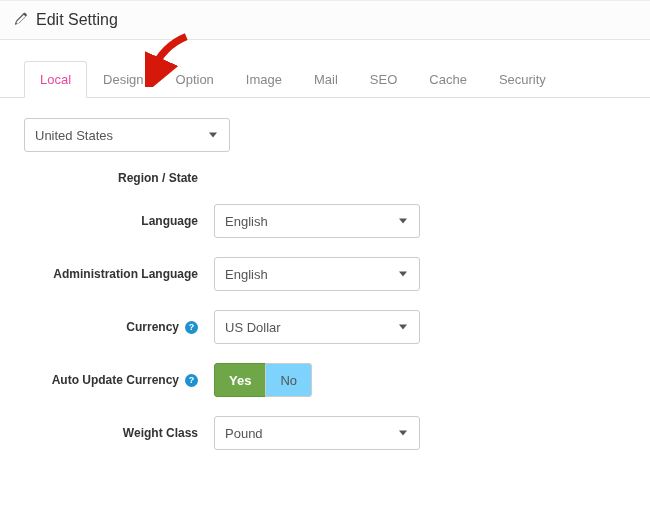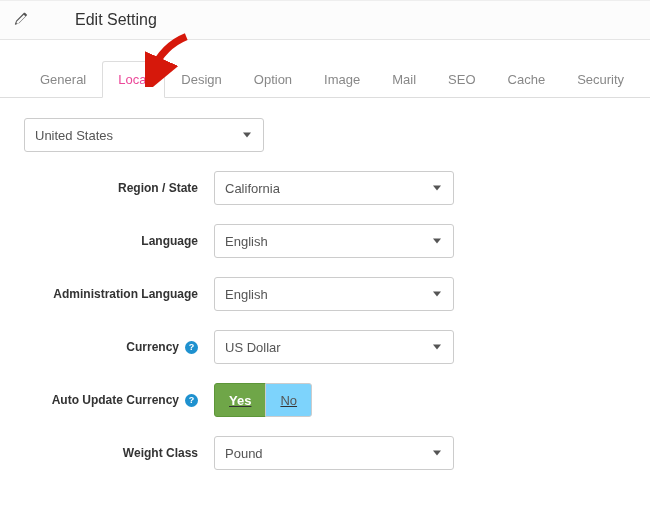--- a/index.html
+++ b/index.html
@@ -12,21 +12,20 @@
     height: 520px;
     overflow: hidden;
   }
   .panel-header {
     display: flex;
     align-items: center;
     padding: 10px 14px;
     border-top: 1px solid #eee;
     border-bottom: 1px solid #e5e5e5;
     background: #fcfcfc;
-    gap: 39px;
   }
   .panel-header .icon { margin-right: 8px; color: #555; }
   .panel-header h1 { font-size: 16px; font-weight: 400; color: #333; }
   .tabs {
     display: flex;
     padding: 20px 24px 0 24px;
     border-bottom: 1px solid #ddd;
     position: relative;
   }
   .tab {
@@ -80,21 +79,21 @@
     width: 13px;
     height: 13px;
     border-radius: 50%;
     background: #1e91cf;
     color: #fff;
     font-size: 9px;
     font-weight: 700;
     cursor: help;
   }
   .select {
-    width: 240px;
+    width: 206px;
     height: 34px;
     border: 1px solid #ccc;
     border-radius: 3px;
     padding: 0 30px 0 10px;
     display: flex;
     align-items: center;
     color: #555;
     font-size: 13px;
     background: #fff;
     position: relative;
@@ -105,21 +104,20 @@
     right: 12px;
     top: 50%;
     transform: translateY(-50%);
     width: 0; height: 0;
     border-left: 4px solid transparent;
     border-right: 4px solid transparent;
     border-top: 5px solid #555;
   }
   .btn-group {
     display: flex;
-    text-decoration: underline;
   }
   .btn {
     height: 34px;
     padding: 0 14px;
     border: 1px solid #ccc;
     background: #7dd3fc;
     color: #555;
     display: flex;
     align-items: center;
     font-size: 13px;
@@ -140,21 +138,20 @@
 <div class="panel-header">
   <span class="icon">
     <svg width="14" height="14" viewBox="0 0 16 16" fill="currentColor">
         <path d="M12.146 1.146a.5.5 0 0 1 .708 0l2 2a.5.5 0 0 1 0 .708l-9 9a.5.5 0 0 1-.168.11l-4 1.5a.5.5 0 0 1-.65-.65l1.5-4a.5.5 0 0 1 .11-.168l9-9zM11.207 3L3 11.207V13h1.793L13 4.793 11.207 3z"></path>
       </svg>
   </span>
   <h1>Edit Setting</h1>
 </div>
 
 <div class="tabs">
-  <div class="tab">General</div>
   <div class="tab active">Local</div>
   <div class="tab">Design</div>
   <div class="tab">Option</div>
   <div class="tab">Image</div>
   <div class="tab">Mail</div>
   <div class="tab">SEO</div>
   <div class="tab">Cache</div>
   <div class="tab">Security</div>
 
   <svg class="arrow" width="55" height="55" viewBox="0 0 60 60">
@@ -171,24 +168,20 @@
 
   <div class="row">
     <div class="select">
       <span>United States</span>
       <span class="caret"></span>
     </div>
   </div>
 
   <div class="row">
     <div class="label">Region / State</div>
-    <div class="select">
-      <span>California</span>
-      <span class="caret"></span>
-    </div>
   </div>
 
   <div class="row">
     <div class="label">Language</div>
     <div class="select">
       <span>English</span>
       <span class="caret"></span>
     </div>
   </div>
 

